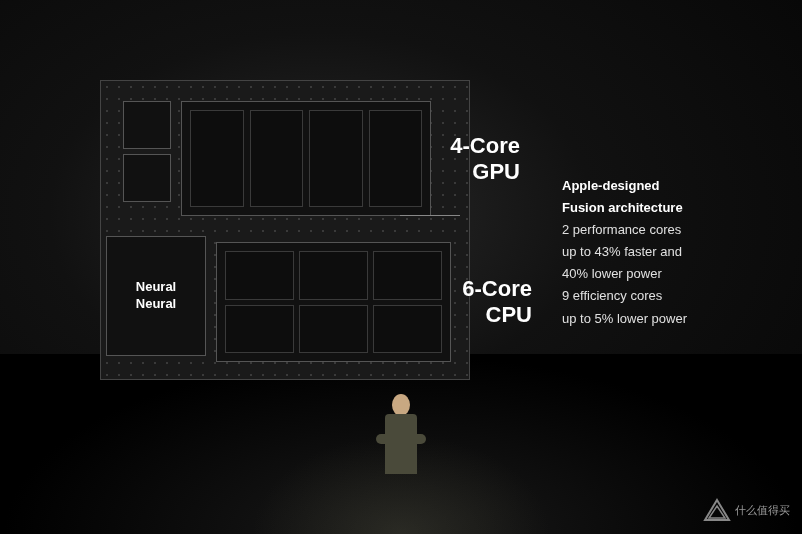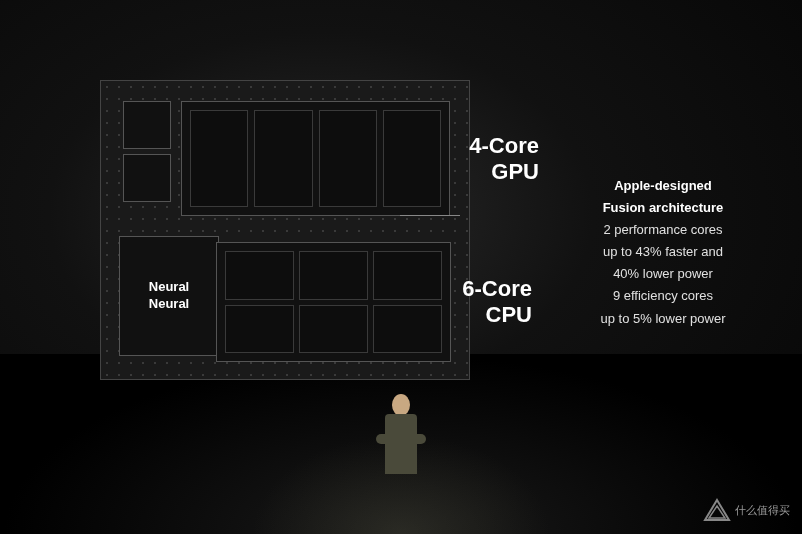--- a/index.html
+++ b/index.html
@@ -50,21 +50,21 @@
       
       background-image: radial-gradient(circle, #3a3a3a 1px, transparent 1px);
       background-size: 12px 12px;
     }
 
     
     .gpu-block {
       position: absolute;
       top: 20px;
       left: 80px;
-      width: 269px;
+      width: 250px;
       height: 115px;
       background: #111;
       border: 1px solid #555;
     }
 
     .gpu-block-inner {
       position: absolute;
       top: 8px;
       left: 8px;
       right: 8px;
@@ -89,21 +89,21 @@
       font-weight: 600;
       line-height: 1.2;
       text-align: right;
       white-space: nowrap;
     }
 
     
     .neural-block {
       position: absolute;
       top: 155px;
-      left: 18px;
+      left: 5px;
       width: 100px;
       height: 120px;
       background: #111;
       border: 1px solid #555;
     }
 
     .neural-label {
       position: absolute;
       top: 50%;
       left: 50%;
@@ -165,23 +165,22 @@
       left: 400px;
       width: 60px;
       height: 1px;
       background: #888;
     }
 
     
     .info-panel {
       position: absolute;
       top: 175px;
-      right: 44px;
+      right: 50px;
       width: 190px;
-      text-align: center;
       color: #fff;
     }
 
     .info-panel .line {
       font-size: 13px;
       line-height: 1.7;
       color: #e0e0e0;
     }
 
     .info-panel .line.highlight {

